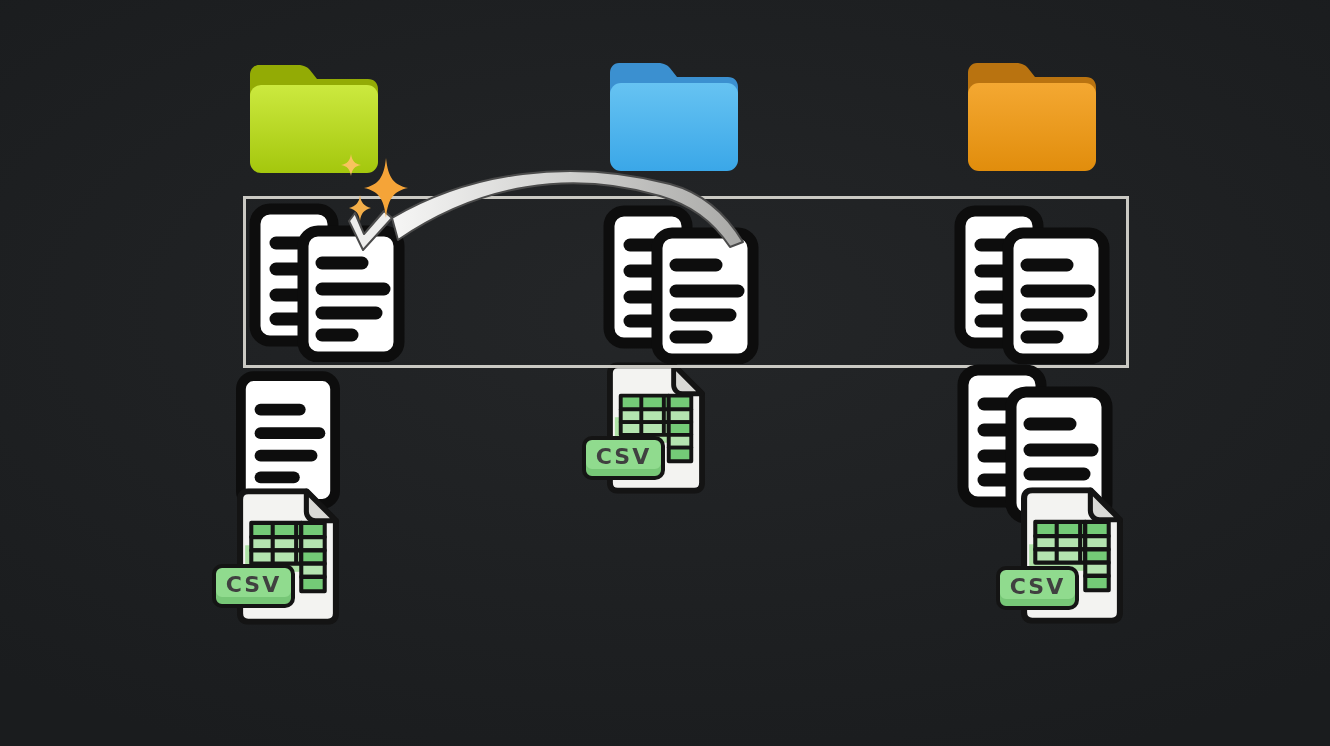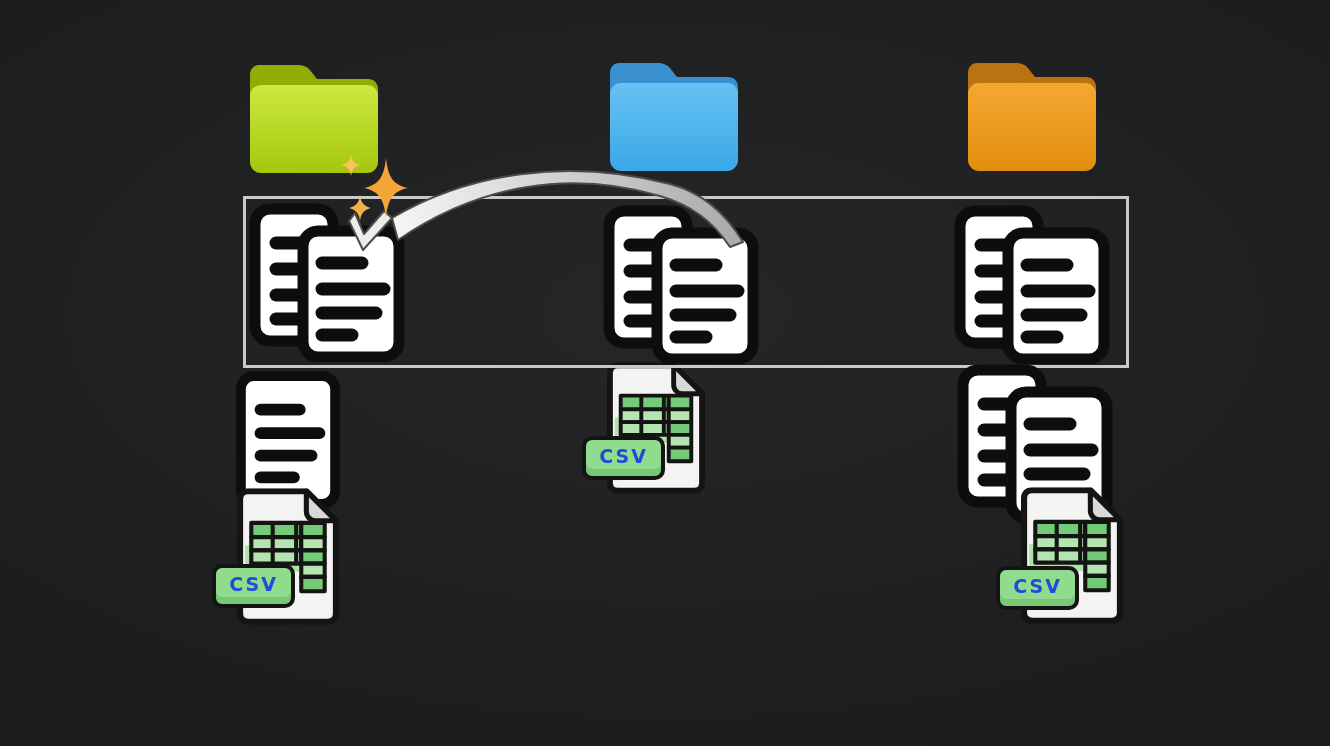--- a/index.html
+++ b/index.html
@@ -12,21 +12,21 @@
   .frame {
     position:absolute; left:243px; top:196px; width:880px; height:166px;
     border:3px solid #cac9c3;
   }
   .csv-file { position:absolute; width:130px; height:142px; }
   .csv-page { position:absolute; left:25px; top:0; }
   .csv-badge {
     position:absolute; left:0; top:76px; width:83px; height:44px; box-sizing:border-box;
     background:#90db8e; border:4px solid #141414; border-radius:10px;
     box-shadow: inset 0 -7px 0 #77c777;
-    color:#1d4ed8; font-weight:bold; font-size:19px; letter-spacing:2px;
+    color:#404040; font-weight:bold; font-size:22px; letter-spacing:2px;
     display:flex; align-items:center; justify-content:center; padding-bottom:4px;
   }
   .defs-holder { position:absolute; width:0; height:0; overflow:hidden; }
 </style>
 </head>
 <body>
 
 <div class="canvas">
 
   <svg class="defs-holder" aria-hidden="true">

